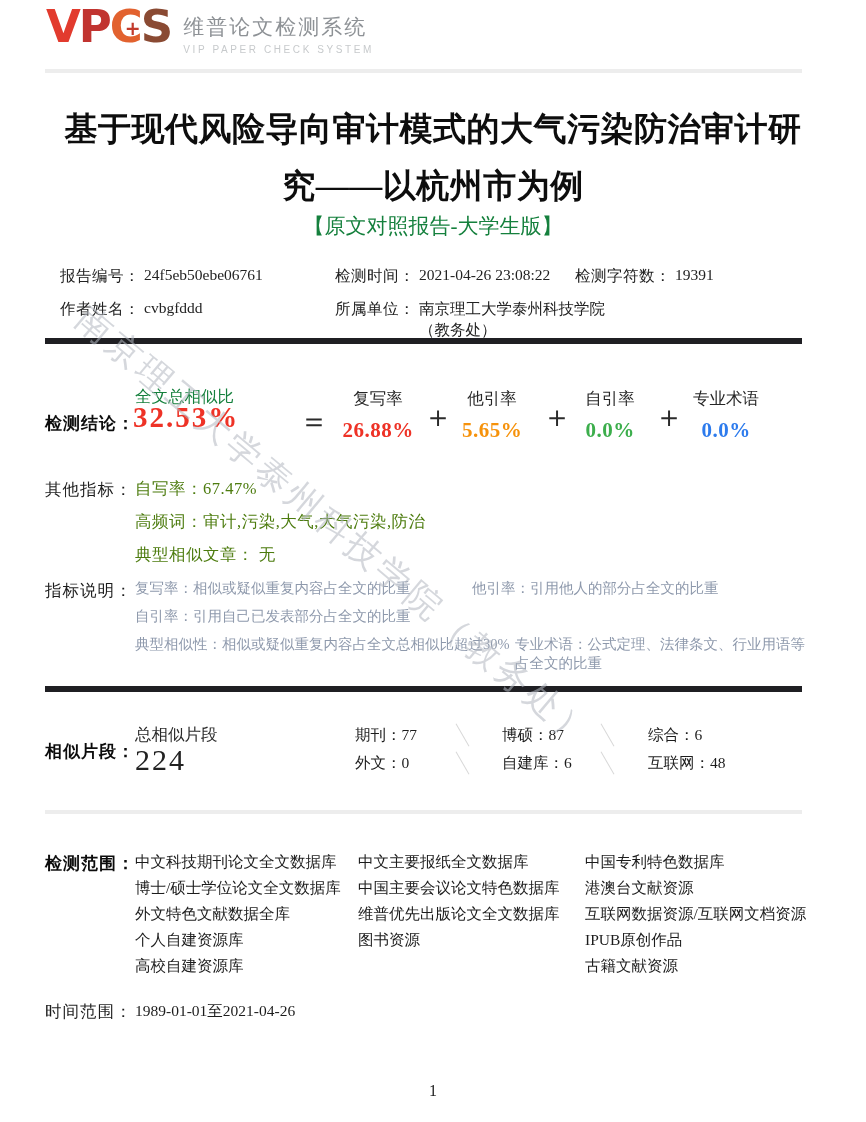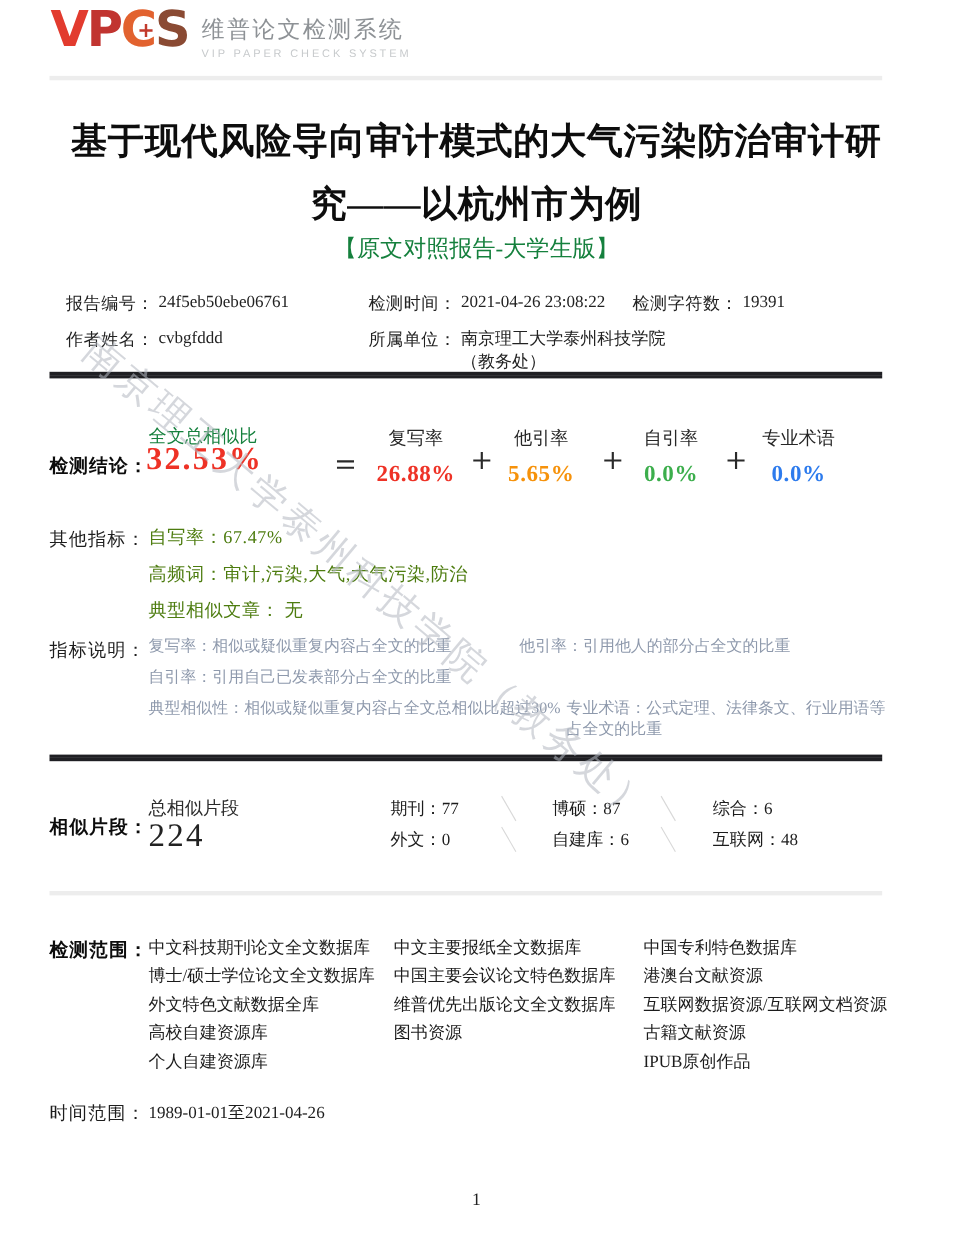--- a/index.html
+++ b/index.html
@@ -223,33 +223,33 @@
 <div class="stat-div" style="left:462px; top:750px;"></div>
 <div class="stat-div" style="left:607px; top:750px;"></div>
 
 <div id="hr2" class="hr-light"></div>
 
 <div class="sec-label-bold" style="top:852px;">检测范围：</div>
 <div id="scope-col-0" class="scope-col">
   <div>中文科技期刊论文全文数据库</div>
   <div>博士/硕士学位论文全文数据库</div>
   <div>外文特色文献数据全库</div>
+  <div>个人自建资源库</div>
   <div>高校自建资源库</div>
-  <div>个人自建资源库</div>
 </div>
 <div id="scope-col-1" class="scope-col">
   <div>中文主要报纸全文数据库</div>
   <div>中国主要会议论文特色数据库</div>
   <div>维普优先出版论文全文数据库</div>
   <div>图书资源</div>
 </div>
 <div id="scope-col-2" class="scope-col">
   <div>中国专利特色数据库</div>
   <div>港澳台文献资源</div>
   <div>互联网数据资源/互联网文档资源</div>
+  <div>IPUB原创作品</div>
   <div>古籍文献资源</div>
-  <div>IPUB原创作品</div>
 </div>
 
 <div class="sec-label" style="top:1001px;">时间范围：</div>
 <div id="time-range-value">1989-01-01至2021-04-26</div>
 
 <div id="page-number">1</div>
 
 </body></html>

